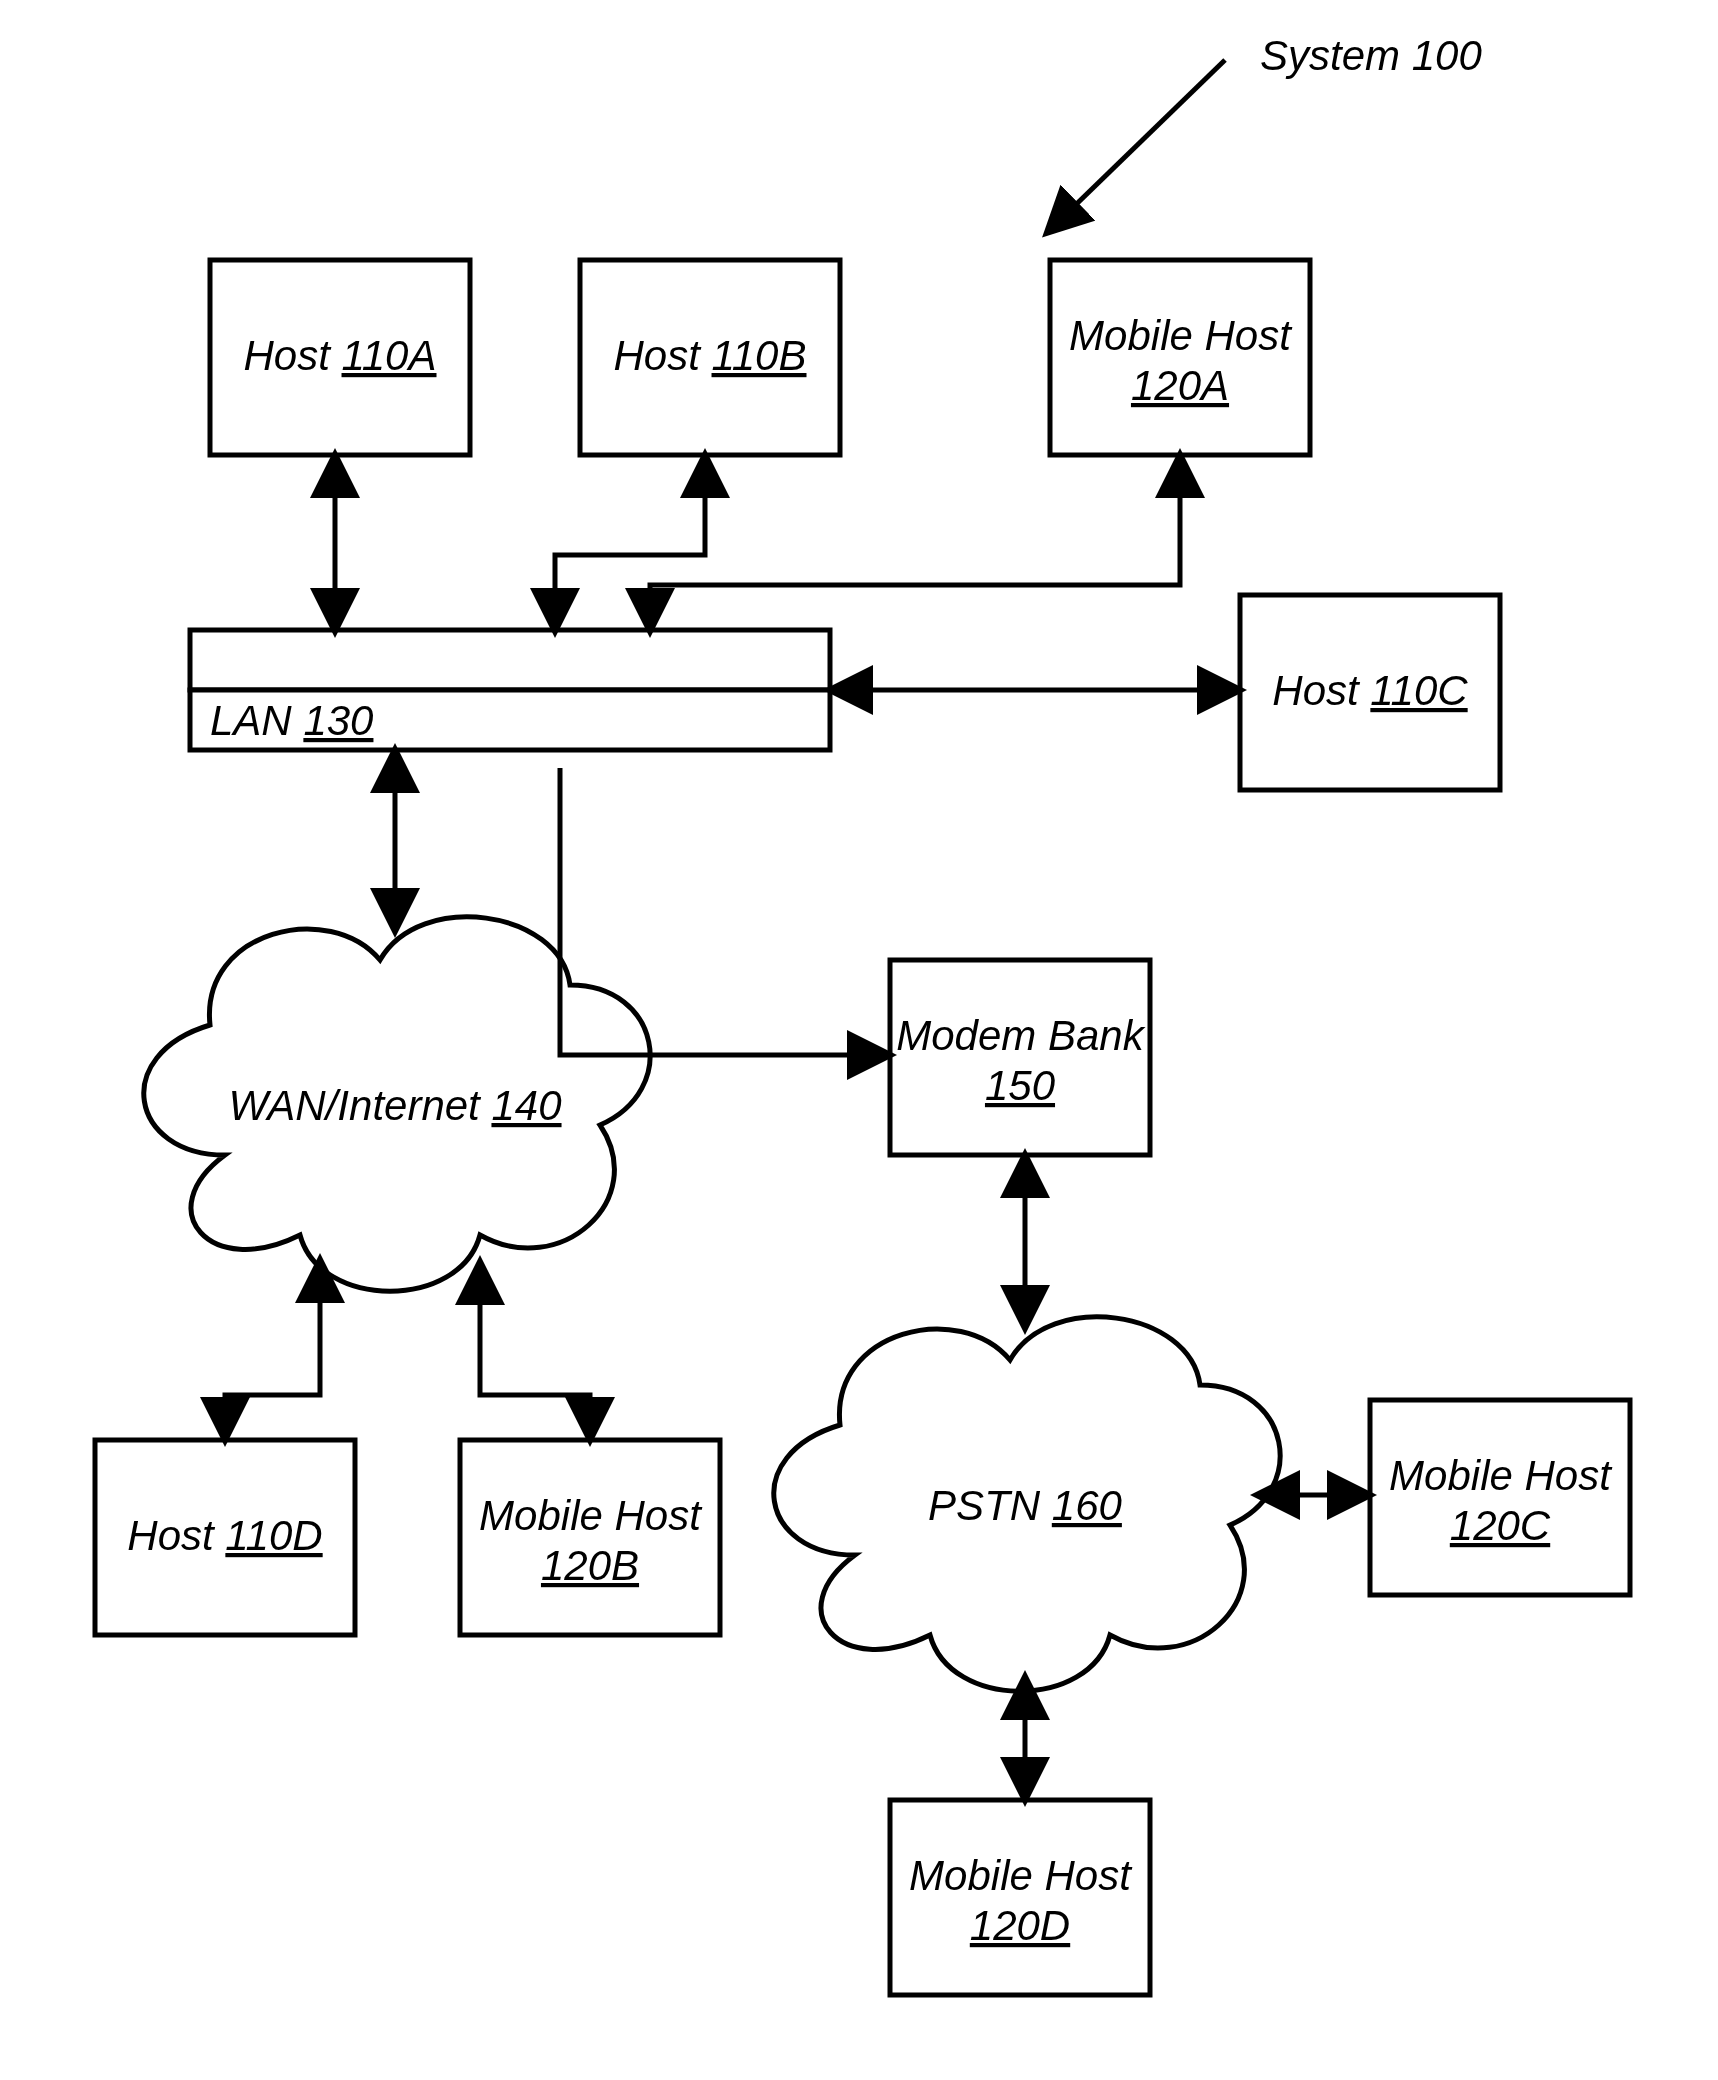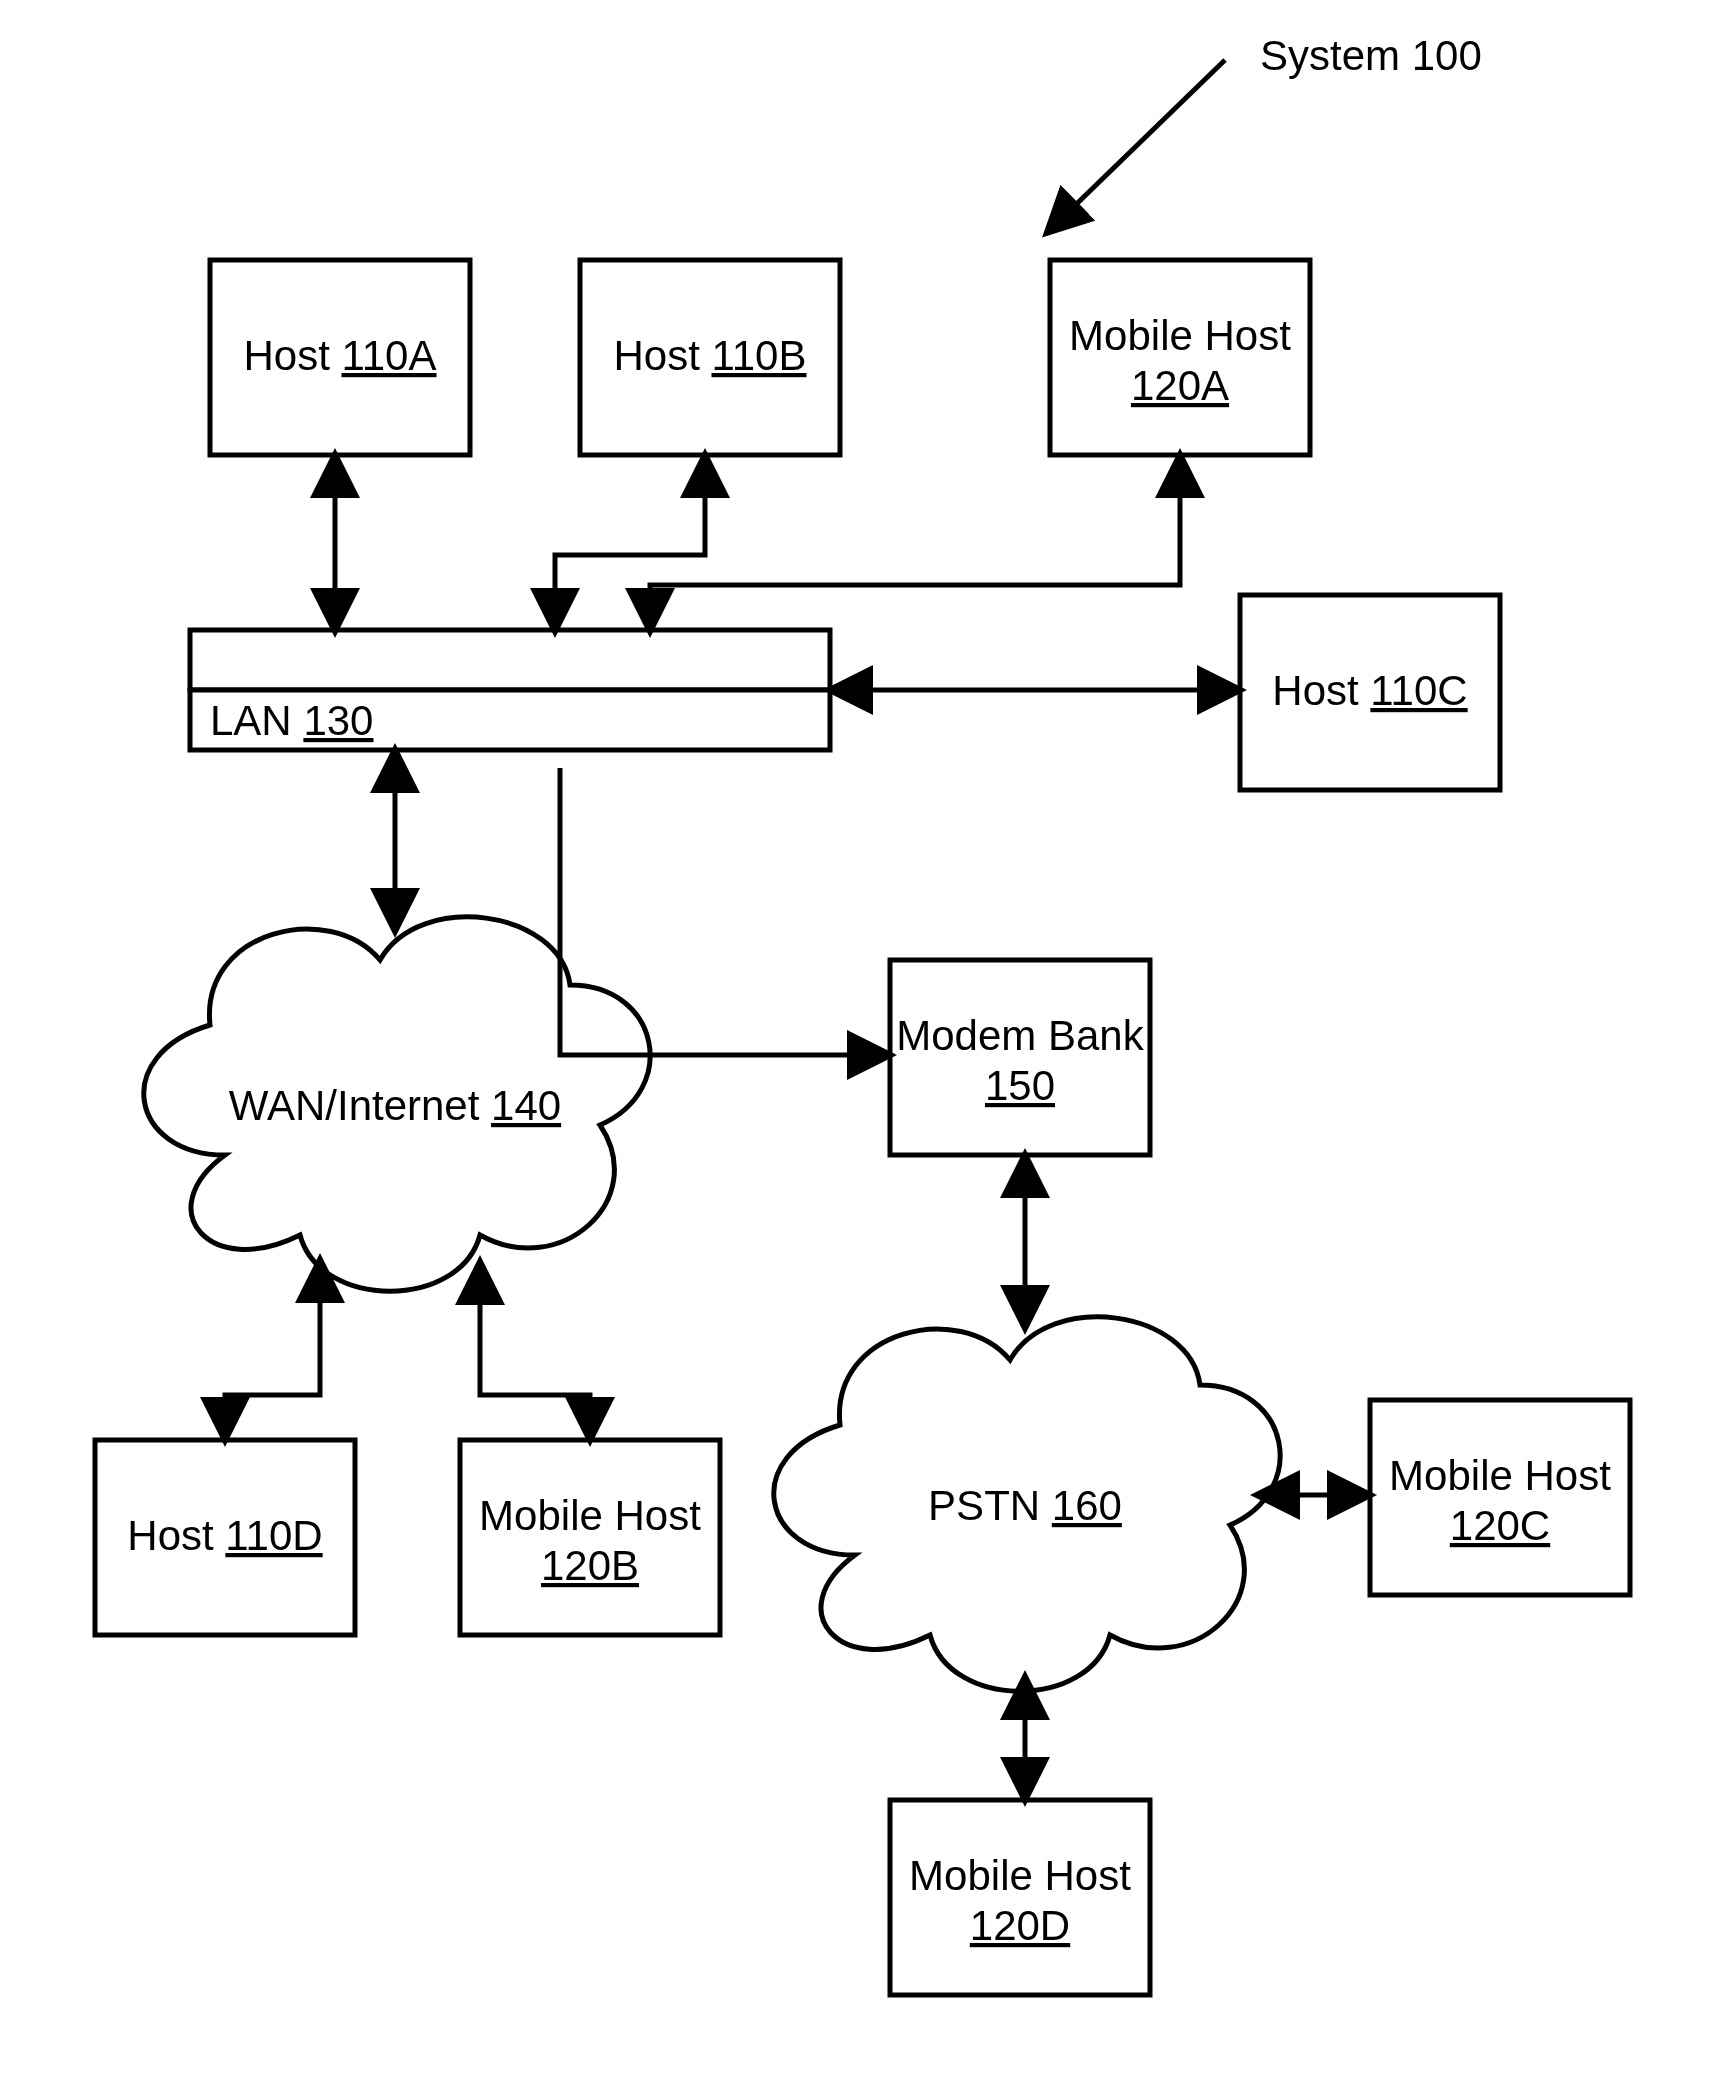--- a/index.html
+++ b/index.html
@@ -5,20 +5,21 @@
   html, body {
     margin: 0;
     padding: 0;
     background: #fff;
     font-family: Arial, Helvetica, sans-serif;
   }
   .canvas {
     position: relative;
     width: 1718px;
     height: 2080px;
+    font-style: italic;
   }
   svg { display: block; }
   .box {
     fill: #fff;
     stroke: #000;
     stroke-width: 5;
   }
   .cloud {
     fill: #fff;
     stroke: #000;

